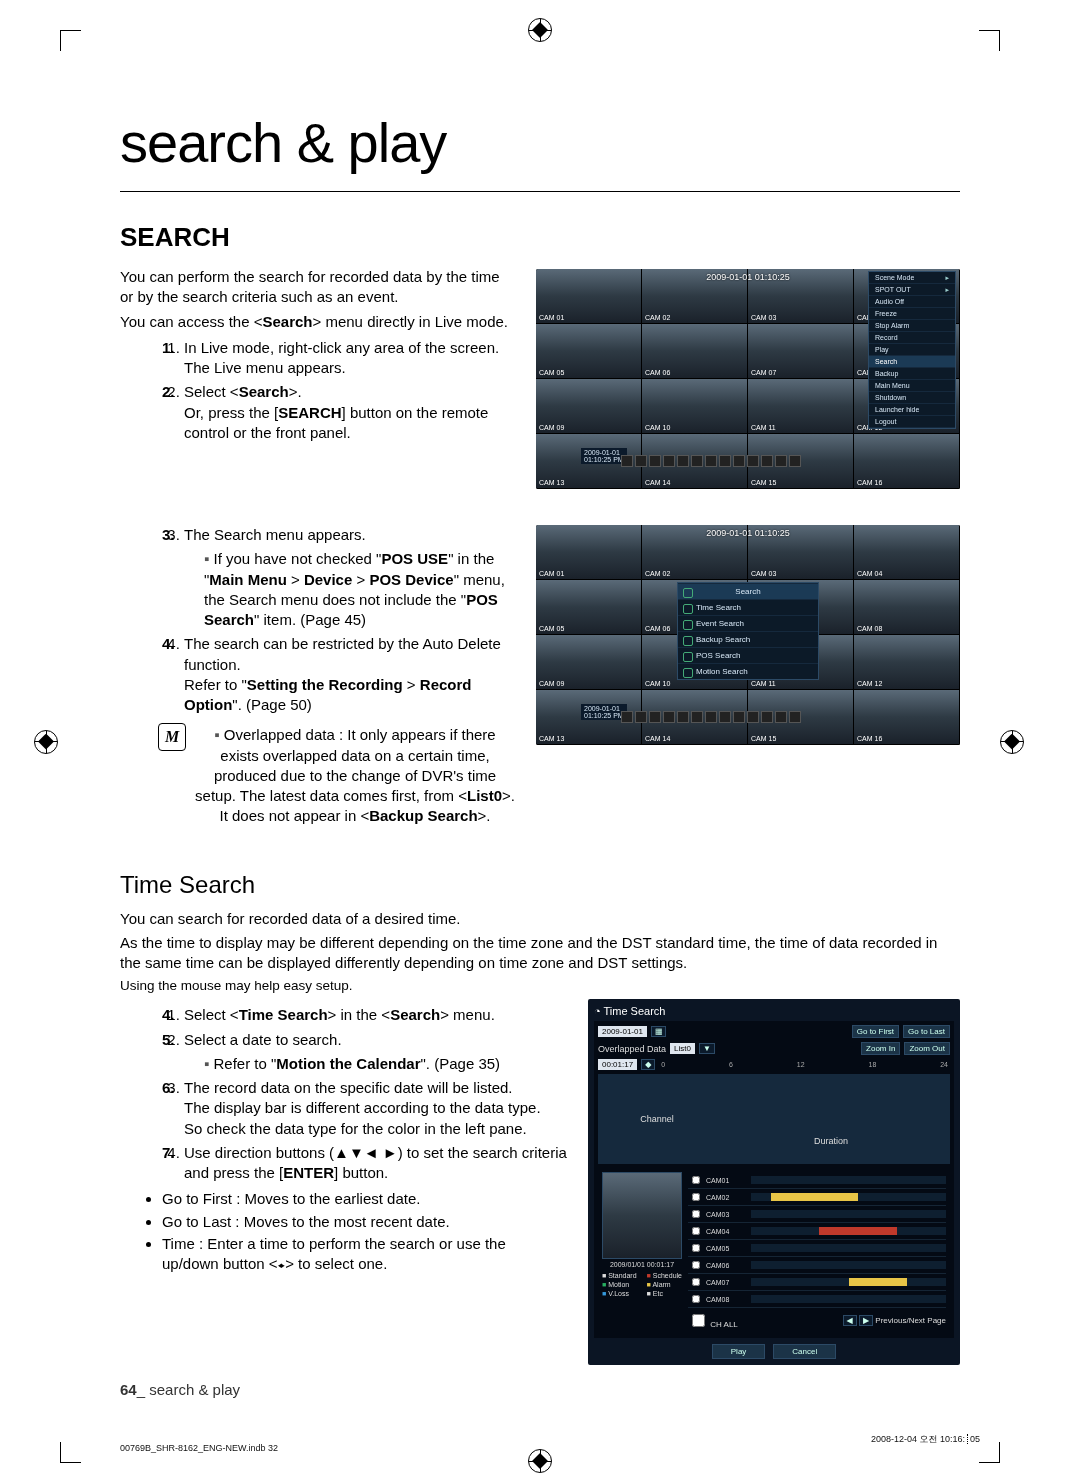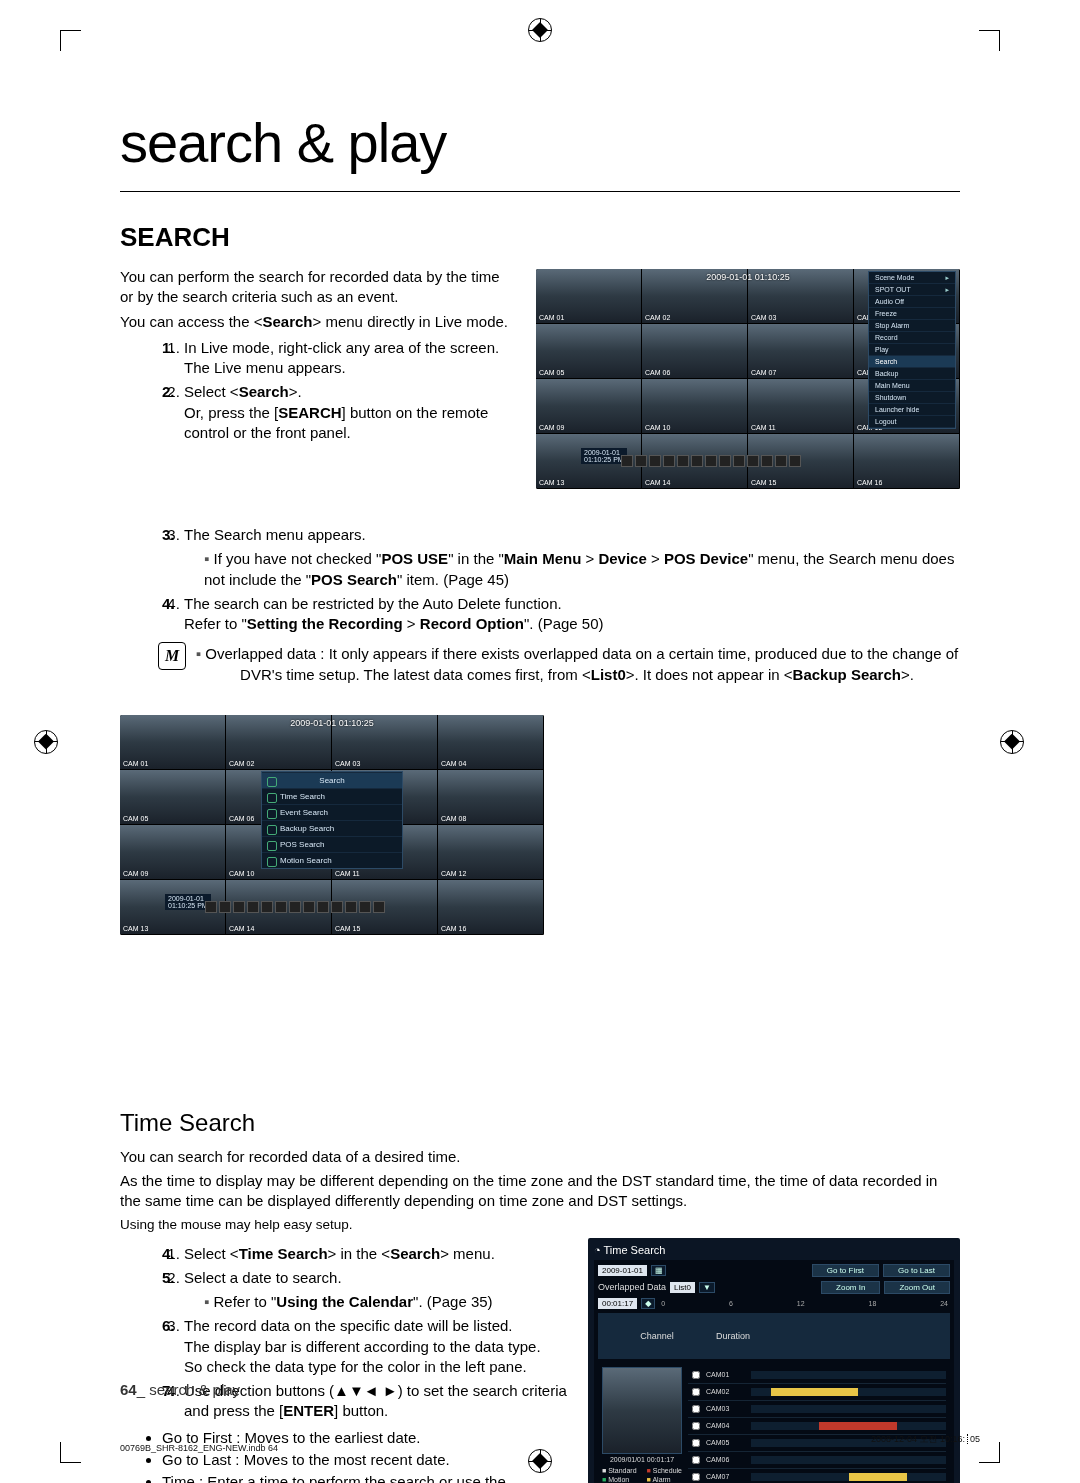--- a/index.html
+++ b/index.html
@@ -115,21 +115,21 @@
 
   .panel {
     width: 360px; background:#0b1524; color:#ddd; font-size:9px;
     padding:6px; border-radius:2px;
   }
   .panel-title { color:#fff; font-size:11px; margin-bottom:4px;}
   .panel-title::before { content:"◔ "; }
   .panel-top { background:#040a14; padding:4px; display:flex; flex-direction:column; gap:4px;}
   .panel-row { display:flex; align-items:center; gap:4px; }
   .fld { background:#dfe6ef; color:#000; padding:1px 4px; font-size:8px;}
-  .btn { background:#1b3347; color:#cfe; padding:1px 14px; font-size:8px; border:1px solid #2c4a66;}
+  .btn { background:#1b3347; color:#cfe; padding:1px 4px; font-size:8px; border:1px solid #2c4a66;}
   .minibtn { background:#0b1a2b; color:#cfe; padding:0 3px; font-size:8px; border:1px solid #2c4a66;}
   .panel-main { display:flex; gap:6px; background:#040a14; padding:4px;}
   .preview {
     flex:0 0 110px; height:85px;
     background: linear-gradient(#5a6a78, #2e3a44 50%, #1a212a);
     border:1px solid #2c4a66;
   }
   .legend { margin-top:4px; display:grid; grid-template-columns:auto auto; gap:2px 10px; font-size:7px;}
   .legend span::before { content:"■ "; }
   .lg-red::before{color:#c0392b;} .lg-yellow::before{color:#e8c547;}
@@ -270,21 +270,21 @@
             <span></span>
             <span></span>
             <span></span>
             <span></span>
             <span></span>
         </div>
       </div>
     </div>
   </div>
 
-  <div class="two-col" style="margin-top:30px;flex-direction:column;">
+  <div class="two-col" style="margin-top:30px;">
     <div class="left">
       <ol class="main" start="3">
         <li>
           <span class="num">3.</span><span>The Search menu appears.</span>
           <ul class="sq">
             <li>
               <span>If you have not checked "</span><span class="bold">POS USE</span><span>" in the "</span><span class="bold">Main Menu</span><span> &gt; </span><span class="bold">Device</span><span> &gt; </span><span class="bold">POS Device</span><span>" menu, the Search menu does not include the "</span><span class="bold">POS Search</span><span>" item. (Page 45)</span>
             </li>
           </ul>
         </li>
@@ -393,21 +393,21 @@
   <div class="two-col">
     <div class="left">
       <ol class="main">
         <li>
           <span class="num">4.</span><span>Select &lt;</span><span class="bold">Time Search</span><span>&gt; in the &lt;</span><span class="bold">Search</span><span>&gt; menu.</span>
         </li>
         <li>
           <span class="num">5.</span><span>Select a date to search.</span>
           <ul class="sq">
               <li>
-            <span>Refer to "</span><span class="bold">Using the Calendar</span><span>". (Page 35)</span>
+            <span>Refer to "</span><span class="bold">Motion the Calendar</span><span>". (Page 35)</span>
           </li>
             </ul>
         </li>
         <li>
           <span class="num">6.</span><span>The record data on the specific date will be listed.</span><br>
           <span>The display bar is different according to the data type.</span><br>
           <span>So check the data type for the color in the left pane.</span>
         </li>
         <li>
           <span class="num">7.</span><span>Use direction buttons (▲▼◄ ►) to set the search criteria and press the [</span><span class="bold">ENTER</span><span>] button.</span>
@@ -448,21 +448,21 @@
             <div class="ruler" style="flex:1;">
               <span>0</span>
                 <span>6</span>
                 <span>12</span>
                 <span>18</span>
                 <span>24</span>
             </div>
           </div>
           <div class="panel-row" style="background:#15293d;padding:18px 4px;">
             <span style="flex:0 0 110px; text-align:center;">Channel</span>
-            <span style="flex:1; ">Duration</span>
+            <span style="flex:1; text-align:center;margin-top:44px;">Duration</span>
           </div>
 
           <div class="panel-main">
             <div>
               <div class="preview"></div>
               <div style="text-align:center;font-size:7px;margin-top:2px;">2009/01/01 00:01:17</div>
               <div class="legend">
                 <span class="lg-white">Standard</span>
                 <span class="lg-red">Schedule</span>
                 <span class="lg-green">Motion</span>
@@ -536,16 +536,16 @@
         </div>
       </div>
     </div>
   </div>
 
 </div>
 
 <div class="foot">
   <span class="pg">64</span><span>_ search &amp; play</span>
 </div>
-<div class="indb">00769B_SHR-8162_ENG-NEW.indb   64</div>
+<div class="indb">00769B_SHR-8162_ENG-NEW.indb   32</div>
 <div class="printts">
   <span>2008-12-04   오전 10:16:</span><span class="pg2">05</span>
 </div>
 
 </body></html>

